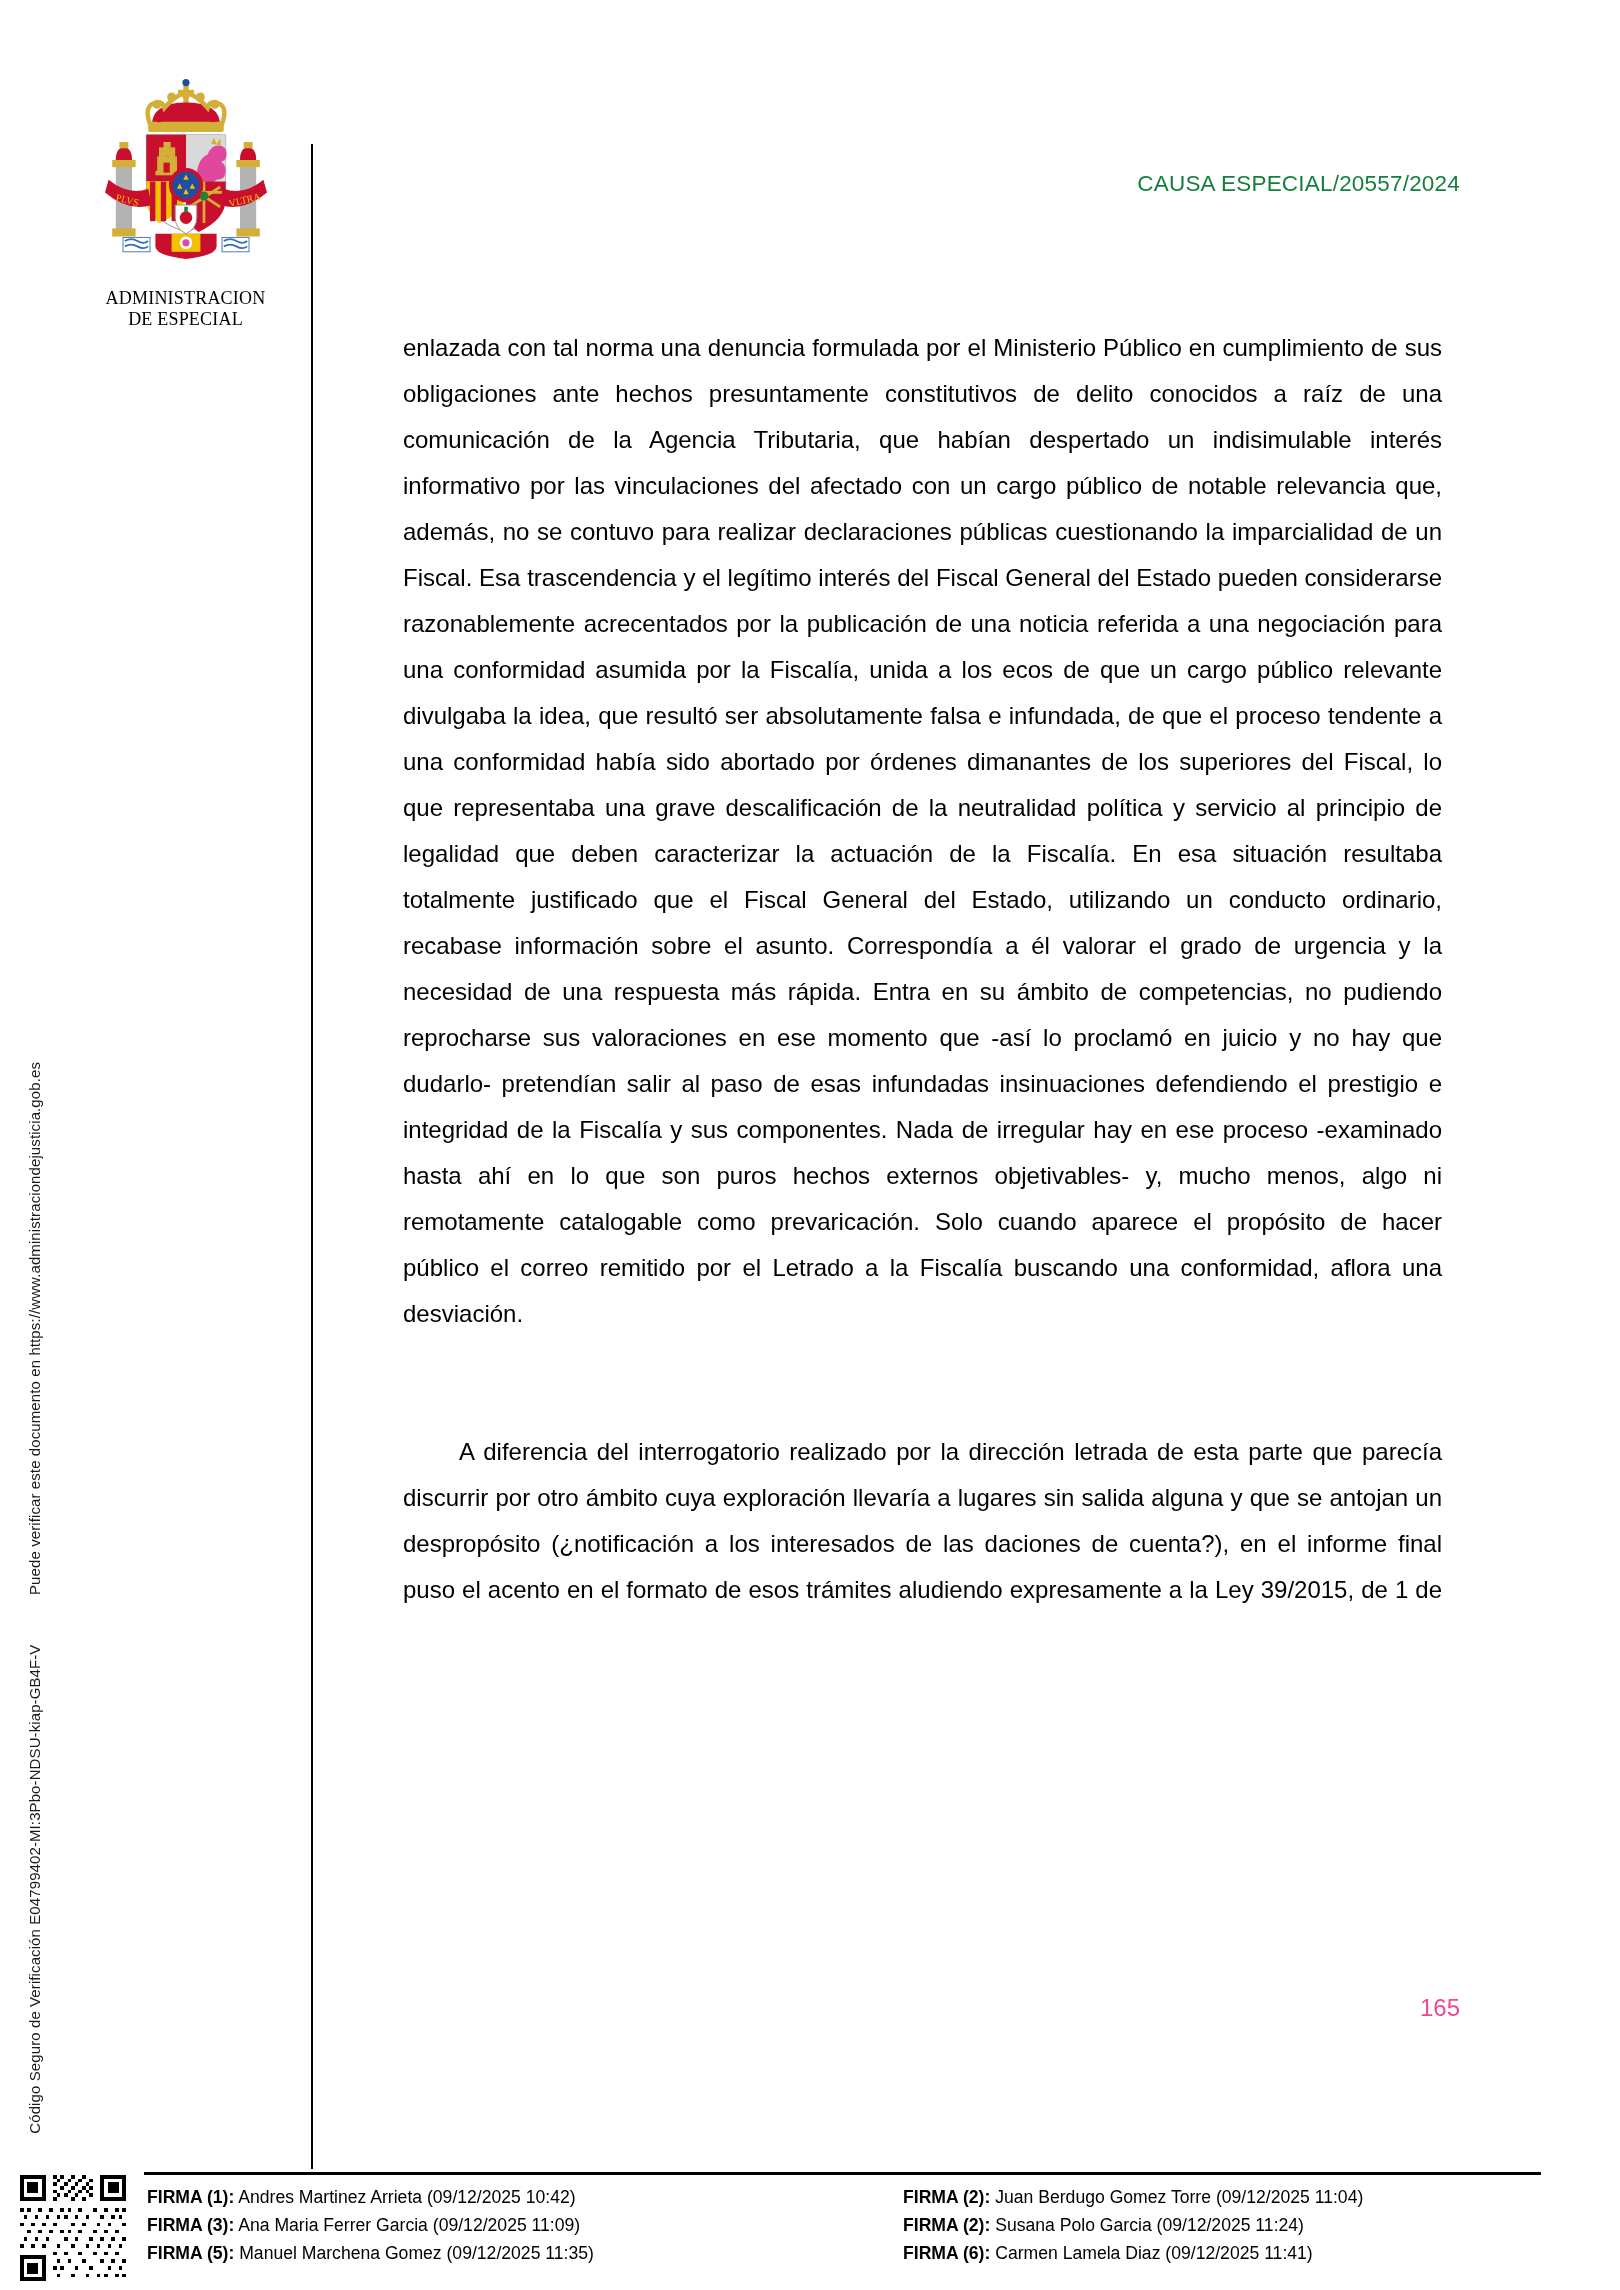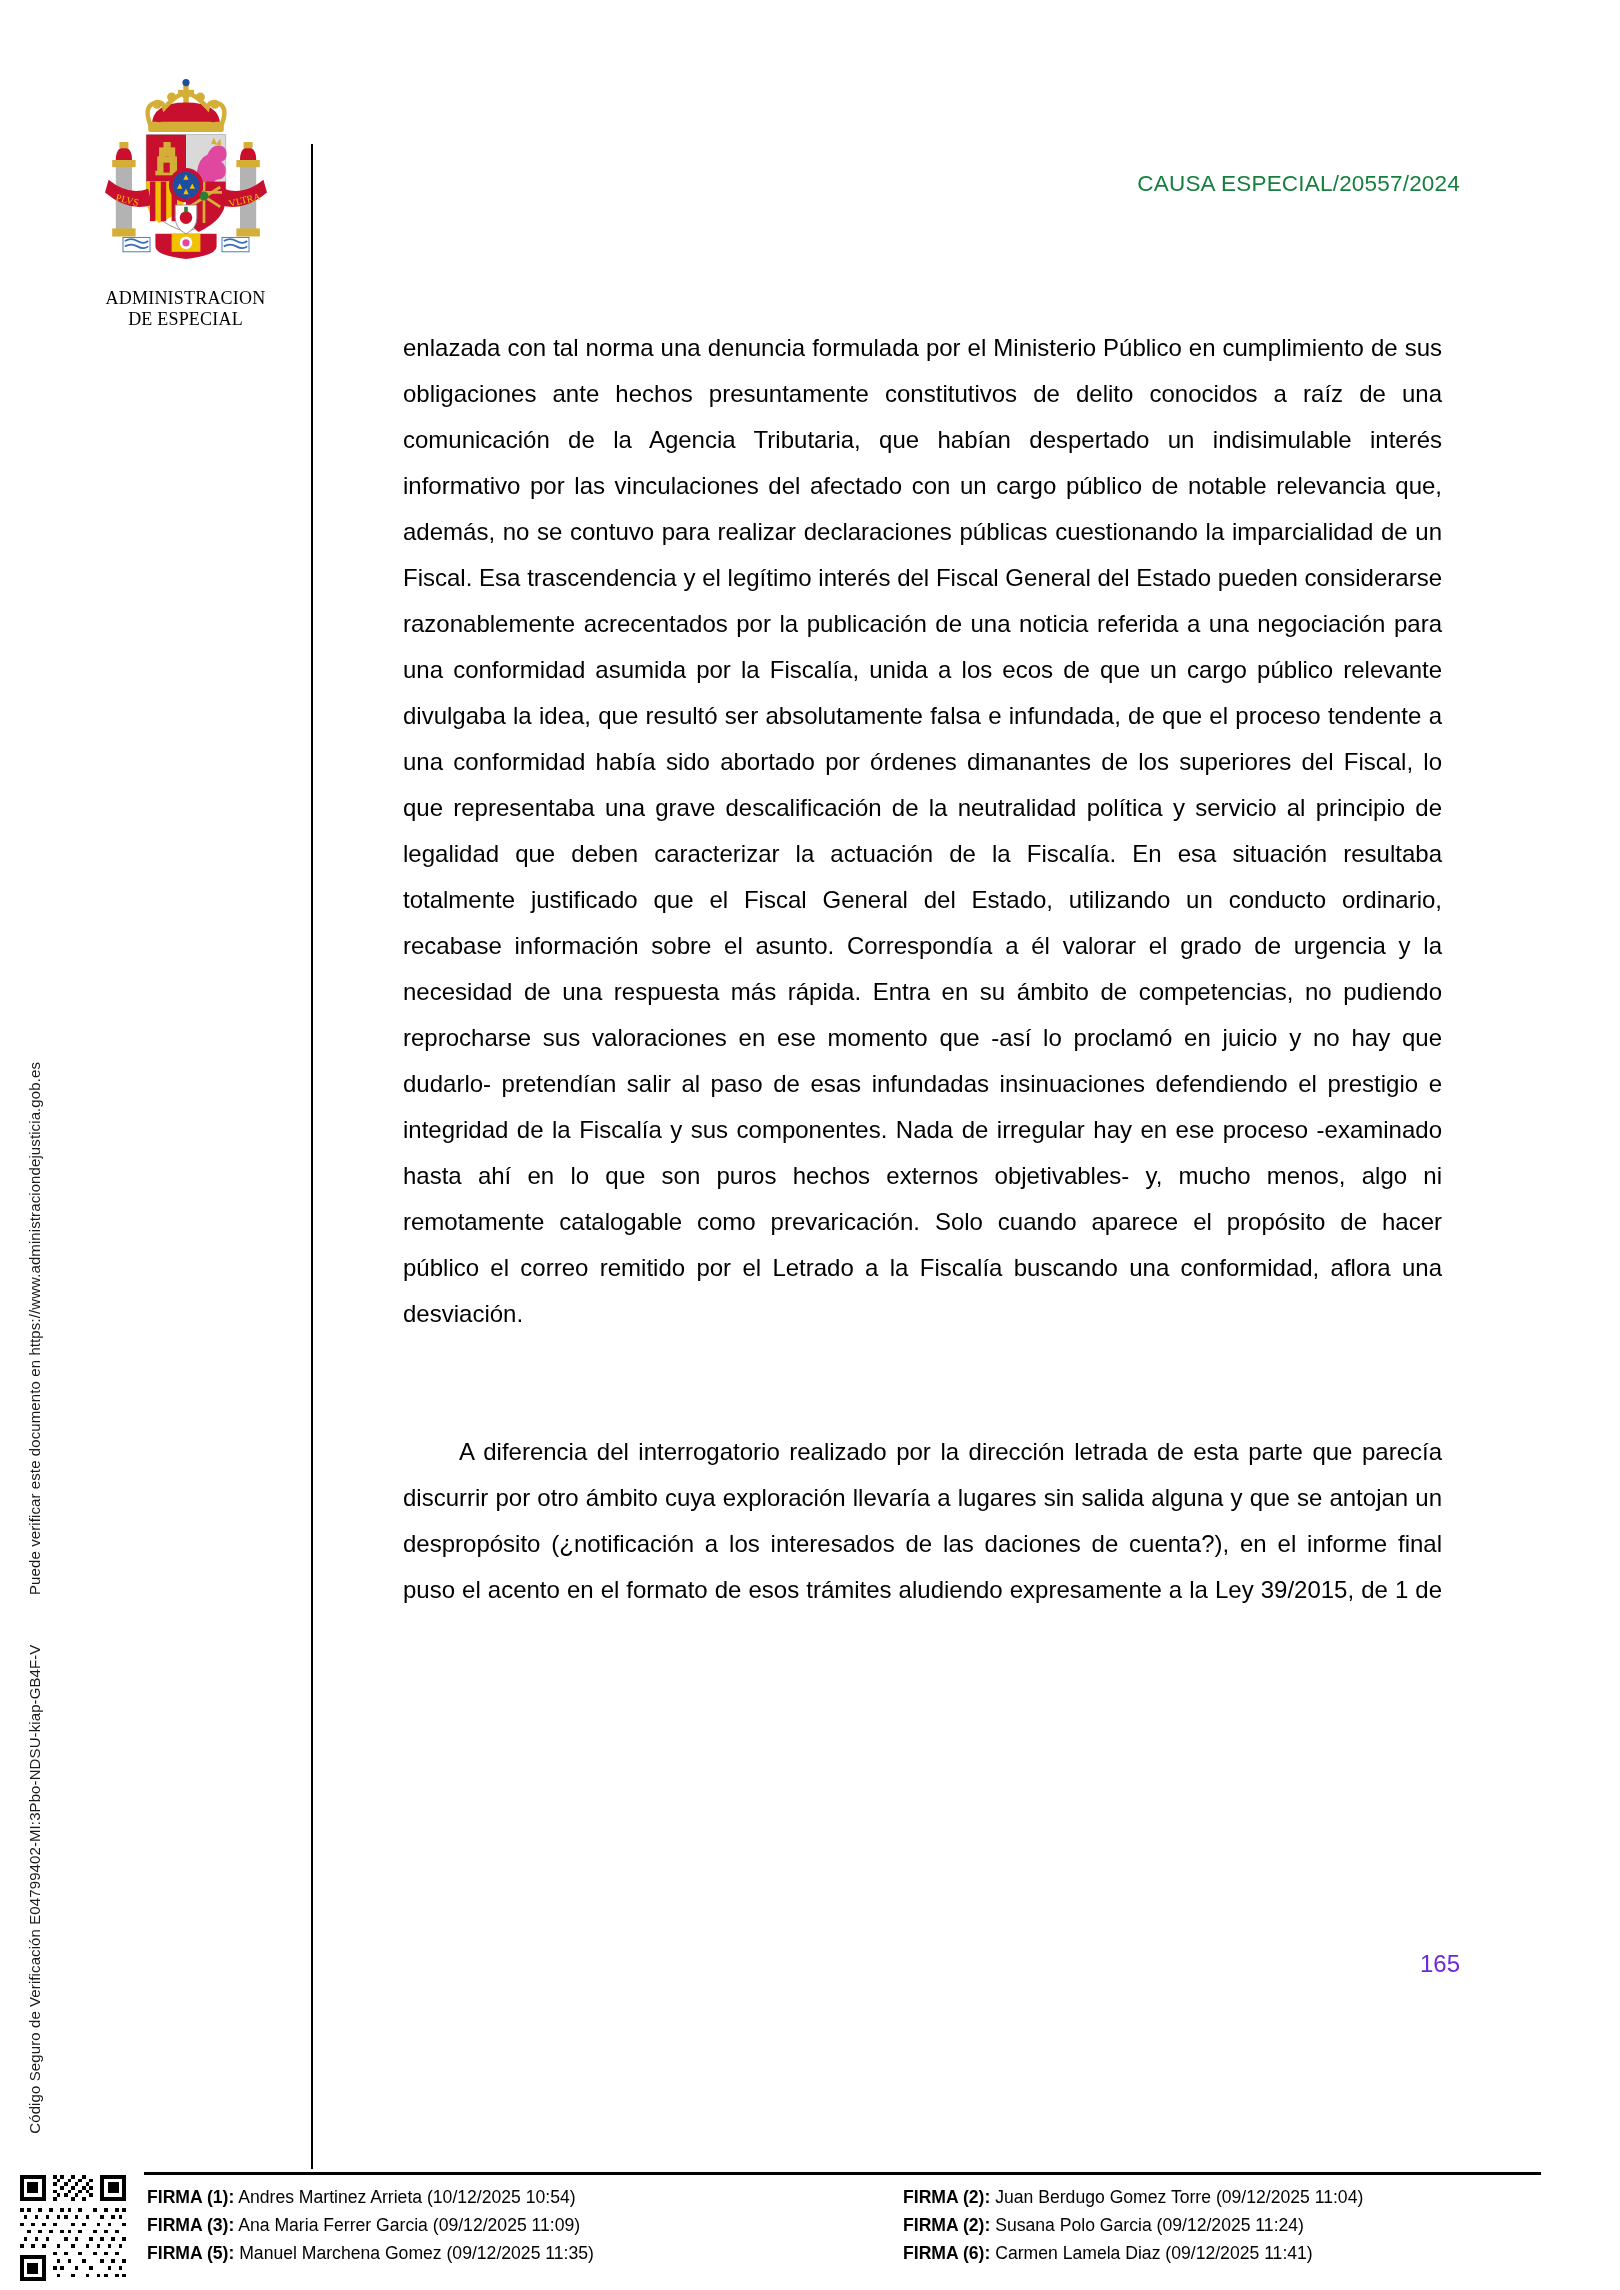--- a/index.html
+++ b/index.html
@@ -102,23 +102,23 @@
   .para::after {
     content: "";
     display: inline-block;
     width: 100%;
   }
 
   
   .page-number {
     position: absolute;
     right: 160px;
-    top: 1950px;
+    top: 1994px;
     font-size: 24px;
-    color: #6d28d9;
+    color: #ec4899;
   }
 
   
   .footer {
     position: absolute;
     left: 0;
     top: 2167px;
     width: 1620px;
     height: 123px;
   }
@@ -419,21 +419,21 @@
           <rect x="21" y="27" width="1" height="1"></rect>
         <rect x="23" y="27" width="1" height="1"></rect>
           <rect x="26" y="27" width="1" height="1"></rect>
           <rect x="28" y="27" width="1" height="1"></rect>
       </g>
     </svg>
 
     <div class="sig-grid">
       <div class="sig-line">
         <span class="lbl">FIRMA (1):</span>
-        <span>Andres Martinez Arrieta (10/12/2025 10:54)</span>
+        <span>Andres Martinez Arrieta (09/12/2025 10:42)</span>
       </div>
       <div class="sig-line">
         <span class="lbl">FIRMA (2):</span>
         <span>Juan Berdugo Gomez Torre (09/12/2025 11:04)</span>
       </div>
       <div class="sig-line">
         <span class="lbl">FIRMA (3):</span>
         <span>Ana Maria Ferrer Garcia (09/12/2025 11:09)</span>
       </div>
       <div class="sig-line">

